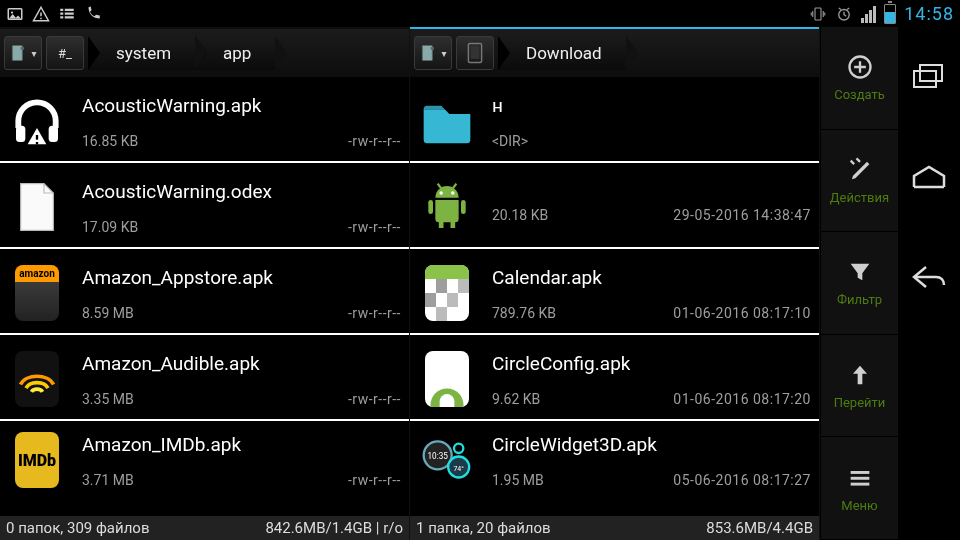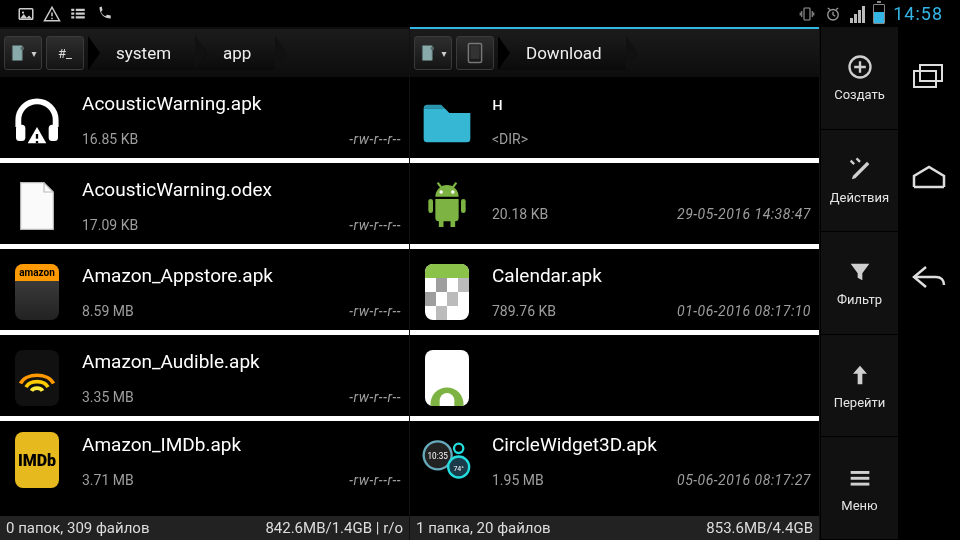--- a/index.html
+++ b/index.html
@@ -1,20 +1,20 @@
 <!DOCTYPE html>
 <html><head>
 <meta charset="utf-8">
 <style>
   * { box-sizing: border-box; margin: 0; padding: 0; }
   html, body { width: 960px; height: 540px; background: #000; font-family: Roboto, "Helvetica Neue", Arial, sans-serif; color: #e0e0e0; overflow: hidden; }
   .root { display: flex; flex-direction: column; width: 960px; height: 540px; position: relative; }
 
   
-  .statusbar { height: 27px; background: #000; display: flex; align-items: center; padding: 0 17px; gap: 12px; color: #bdbdbd; font-size: 14px; }
+  .statusbar { height: 27px; background: #000; display: flex; align-items: center; padding: 0 6px; gap: 12px; color: #bdbdbd; font-size: 14px; }
   .statusbar .left { display: flex; gap: 8px; align-items: center; }
   .statusbar .right { margin-left: auto; display: flex; gap: 8px; align-items: center; }
   .clock { color: #33b5e5; font-size: 18px; letter-spacing: 1px; }
   .battery { width: 12px; height: 20px; border: 1.5px solid #888; border-radius: 1px; position: relative; }
   .battery::after { content: ""; position: absolute; top: -4px; left: 3px; width: 4px; height: 2px; background: #888; }
   .battery .fill { position: absolute; bottom: 0; left: 0; right: 0; height: 60%; background: #33b5e5; }
   .signal { display: flex; align-items: flex-end; gap: 1px; height: 18px; }
   .signal div { width: 3px; background: #bbb; }
   .signal div:nth-child(1){height:5px} .signal div:nth-child(2){height:9px} .signal div:nth-child(3){height:13px} .signal div:nth-child(4){height:17px}
 
@@ -26,33 +26,33 @@
 
   .path-row { height: 50px; background: linear-gradient(#1b1b1b,#0d0d0d); display: flex; align-items: center; padding: 0 4px; gap: 0; border-top: 2px solid transparent; }
   .storage-btn, .console-btn, .tablet-btn { width: 38px; height: 34px; background: linear-gradient(#2e2e2e,#141414); border: 1px solid #3a3a3a; border-radius: 3px; display:flex; align-items:center; justify-content:center; margin-right: 4px; position: relative; }
   .dropdown-tick { margin-left:2px; font-size:10px; color:#ccc; }
   .crumb { position: relative; padding: 0 24px 0 28px; height: 34px; line-height: 34px; color: #eee; font-size: 17px; background: linear-gradient(#1a1a1a,#0b0b0b); }
   .crumb::before, .crumb::after { content:""; position:absolute; top:0; width:0; height:0; border-top:17px solid transparent; border-bottom:17px solid transparent; }
   .crumb::before { left:0; border-left:12px solid #000; }
   .crumb::after { right:-12px; border-left:12px solid #111; z-index:1; }
 
   .file-list { flex:1; overflow:hidden; }
-  .row { display:flex; align-items:center; padding: 6px 8px 2px 6px; border-bottom: 5px solid #ffffff; height: 86px; }
+  .row { display:flex; align-items:center; padding: 6px 8px 2px 6px; border-bottom: 2px solid #ffffff; height: 86px; }
   .icon-cell { width:62px; height:62px; margin-right:14px; display:flex; align-items:center; justify-content:center; flex-shrink:0; }
   .icon-cell svg, .icon-cell .ico { width:56px; height:56px; }
   .text-cell { flex:1; display:flex; flex-direction:column; justify-content:center; min-width:0; }
   .fname { font-size:19px; color:#fff; white-space:nowrap; overflow:hidden; text-overflow:ellipsis; }
   .subrow { display:flex; justify-content:space-between; margin-top:16px; font-size:14px; color:#9e9e9e; }
-  .perm { letter-spacing: 0.5px; font-style: italic; }
+  .perm { letter-spacing: 0.5px; }
 
   .footer { height:24px; background:#222; color:#ddd; display:flex; align-items:center; padding:0 6px; font-size:15px; justify-content:space-between; gap:6px; white-space:nowrap; }
 
   
   .toolbar { width:78px; background:#111; display:flex; flex-direction:column; border-left:1px solid #000; }
-  .tool { flex:1; display:flex; flex-direction:column; align-items:center; justify-content:center; gap:6px; border-bottom:1px solid #000; color:#e5e5e5; font-size:13px; }
+  .tool { flex:1; display:flex; flex-direction:column; align-items:center; justify-content:center; gap:6px; border-bottom:1px solid #000; color:#4d7c0f; font-size:13px; }
   .tool svg { width:28px; height:28px; fill:#cfcfcf; }
 
   
   .navbar { width:62px; background:#000; display:flex; flex-direction:column; align-items:center; padding:30px 0; gap:60px; }
   .navbar .nbtn { width:40px; height:40px; display:flex; align-items:center; justify-content:center; }
 
   
   .mini-ic { width:18px; height:18px; display:inline-flex; align-items:center; justify-content:center; }
 
   
@@ -321,20 +321,27 @@
             <div class="sq" style="background:#fff;flex-direction:column;align-items:stretch">
               <div style="height:12px;background:#7cb342;color:#fff;font-size:7px;line-height:12px;padding-left:3px">Android</div>
               <div style="flex:1;display:flex;align-items:center;justify-content:center">
                 <svg width="30" height="30" viewBox="0 0 48 48" fill="#7cb342">
                     <circle cx="24" cy="24" r="18" fill="#7cb342"></circle>
                     <path d="M16 20a8 8 0 0 1 16 0v12h-16z" fill="#fff"></path>
                   </svg>
               </div>
             </div>
           </div>
+          <div class="text-cell">
+            <div class="fname">CircleConfig.apk</div>
+            <div class="subrow">
+                <span>9.62 KB</span>
+                <span class="perm">01-06-2016 08:17:20</span>
+              </div>
+          </div>
         </div>
 
         <div class="row" style="border-bottom:none;height:74px">
           <div class="icon-cell">
             <svg viewBox="0 0 48 48">
                 <circle cx="16" cy="20" r="12" fill="#222" stroke="#6ab" stroke-width="2"></circle>
                 <text x="16" y="23" font-size="7" fill="#fff" text-anchor="middle">10:35</text>
                 <circle cx="34" cy="30" r="9" fill="#1b3b4b" stroke="#2dd" stroke-width="2"></circle>
                 <text x="34" y="33" font-size="6" fill="#fff" text-anchor="middle">74°</text>
                 <circle cx="34" cy="14" r="4" fill="none" stroke="#2dd" stroke-width="2"></circle>

